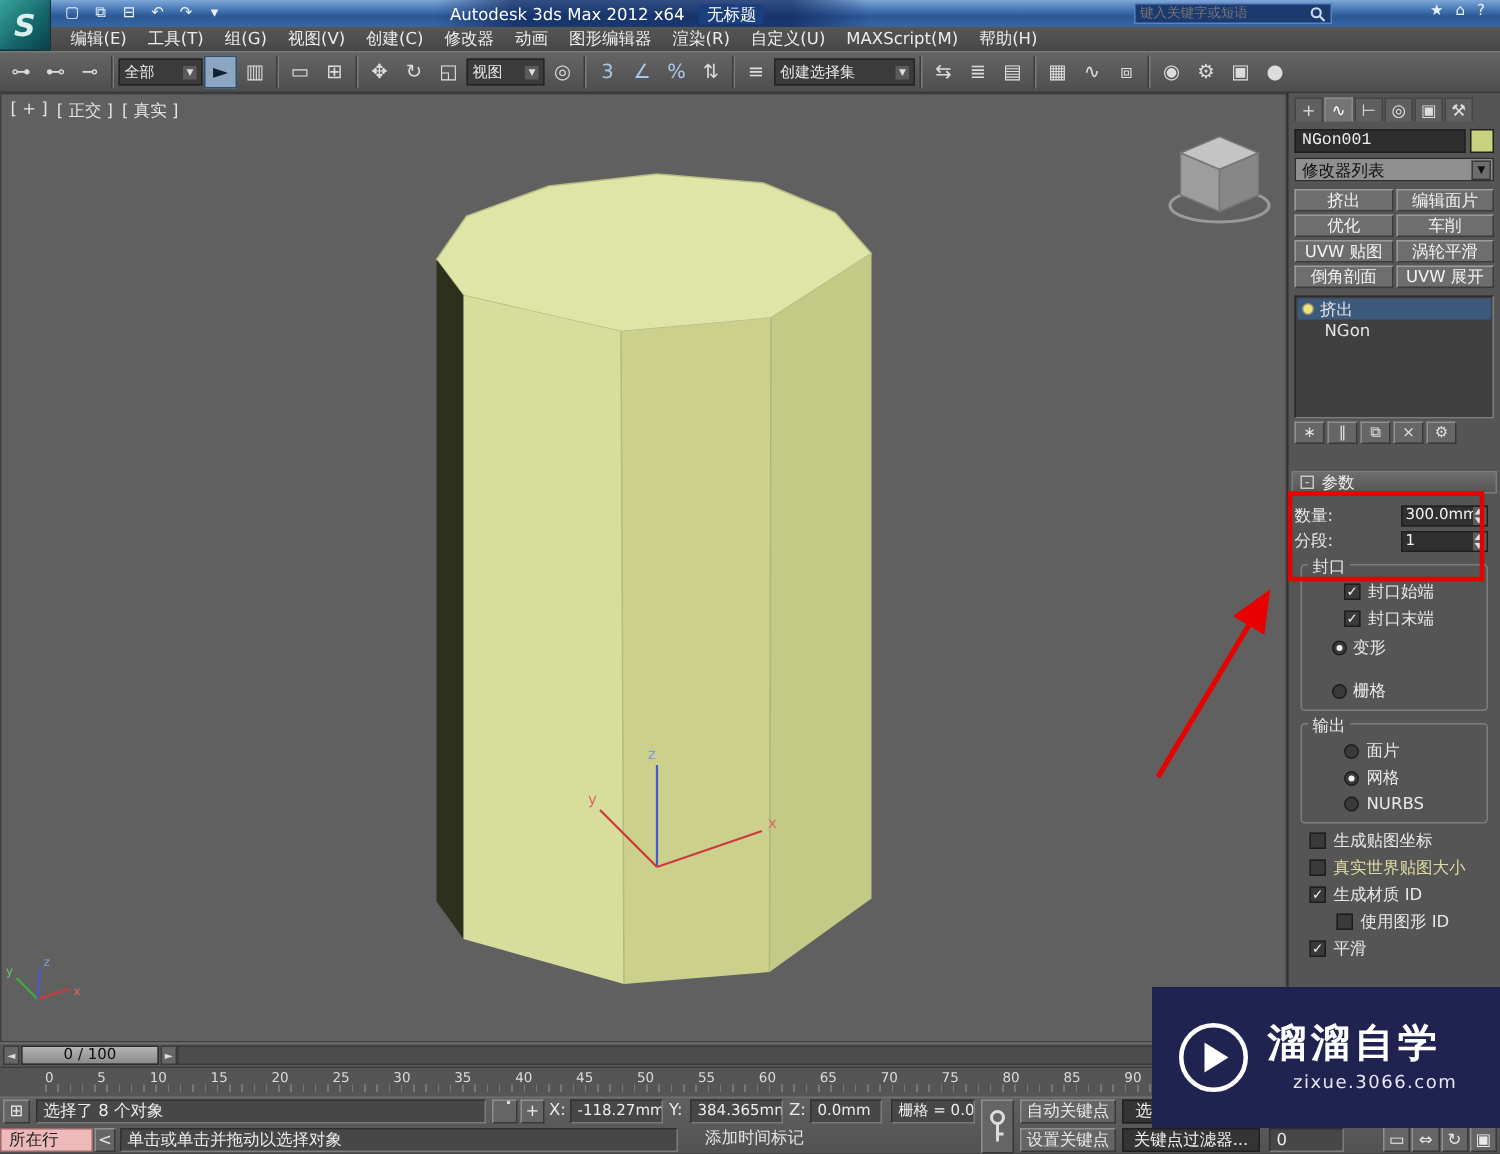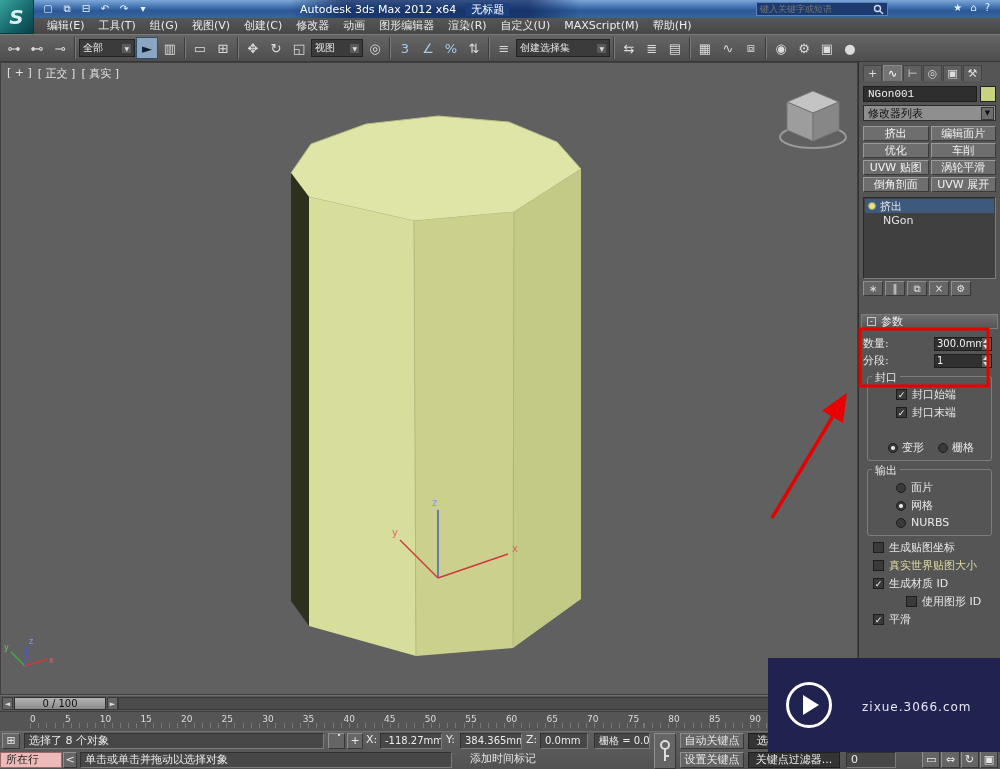--- a/index.html
+++ b/index.html
@@ -94,28 +94,28 @@
   .spin-arrows { width:9px; display:flex; flex-direction:column; background:#5c5c5c; }
   .spin-arrows i { flex:1; position:relative; }
   .spin-arrows i.up::after { content:""; position:absolute; left:1px; top:1px;
     border-left:3px solid transparent; border-right:3px solid transparent; border-bottom:4px solid #ddd; }
   .spin-arrows i.dn::after { content:""; position:absolute; left:1px; bottom:1px;
     border-left:3px solid transparent; border-right:3px solid transparent; border-top:4px solid #ddd; }
   .groupbox { border:1px solid #7d7d7d; border-radius:3px; margin:8px 4px 4px; padding:7px 2px 3px; position:relative; }
   .group-label { position:absolute; top:-7px; left:4px; background:#555; padding:0 3px; color:#e8e8e8; }
   .check-line { display:flex; align-items:center; gap:5px; margin:3px 0 3px 26px; }
   .check-line.flat { margin-left:10px; }
-  .check-line.indent { margin-left:28px;justify-content:center; }
+  .check-line.indent { margin-left:28px; }
   .cb { width:11px; height:11px; background:#3a3a3a; border:1px solid #1d1d1d; color:#f6f6f6;
     font-size:9px; line-height:10px; text-align:center; flex:none; }
   .radio { width:10px; height:10px; border-radius:50%; background:#3a3a3a; border:1px solid #1d1d1d;
     position:relative; flex:none; }
   .radio.on::after { content:""; position:absolute; left:2px; top:2px; width:4px; height:4px;
     border-radius:50%; background:#f0f0f0; }
-  .radio-pair { display:flex; gap:14px; margin:20px 0 2px 18px; }
+  .radio-pair { display:flex; gap:14px; margin:4px 0 2px 18px;flex-direction:column; }
   .radio-pair .opt, .radio-opt { display:flex; align-items:center; gap:4px; }
   .warn-text { color:#ded9a2; }
 
   
   .annotate { position:absolute; left:0; top:0; z-index:40; pointer-events:none; }
 
   
   .timeslider { position:absolute; top:695px; left:0; width:1000px; height:16px; background:#585858;
     border-top:1px solid #6e6e6e; display:flex; align-items:center; padding:1px 2px; }
   .ts-btn { width:11px; height:13px; font-size:7px; color:#ddd; background:#666;
@@ -533,17 +533,18 @@
       <span class="sbtn">▭</span>
       <span class="sbtn">⇔</span>
       <span class="sbtn">↻</span>
       <span class="sb btn sbtn">▣</span>
     </div>
   </div>
 
   <div class="watermark">
     <span class="wm-logo"></span>
     <span class="wm-text">
+      <div class="wm-brand">溜溜自学</div>
       <div class="wm-site">zixue.3066.com</div>
     </span>
   </div>
 
 </div>
 
 </body></html>

